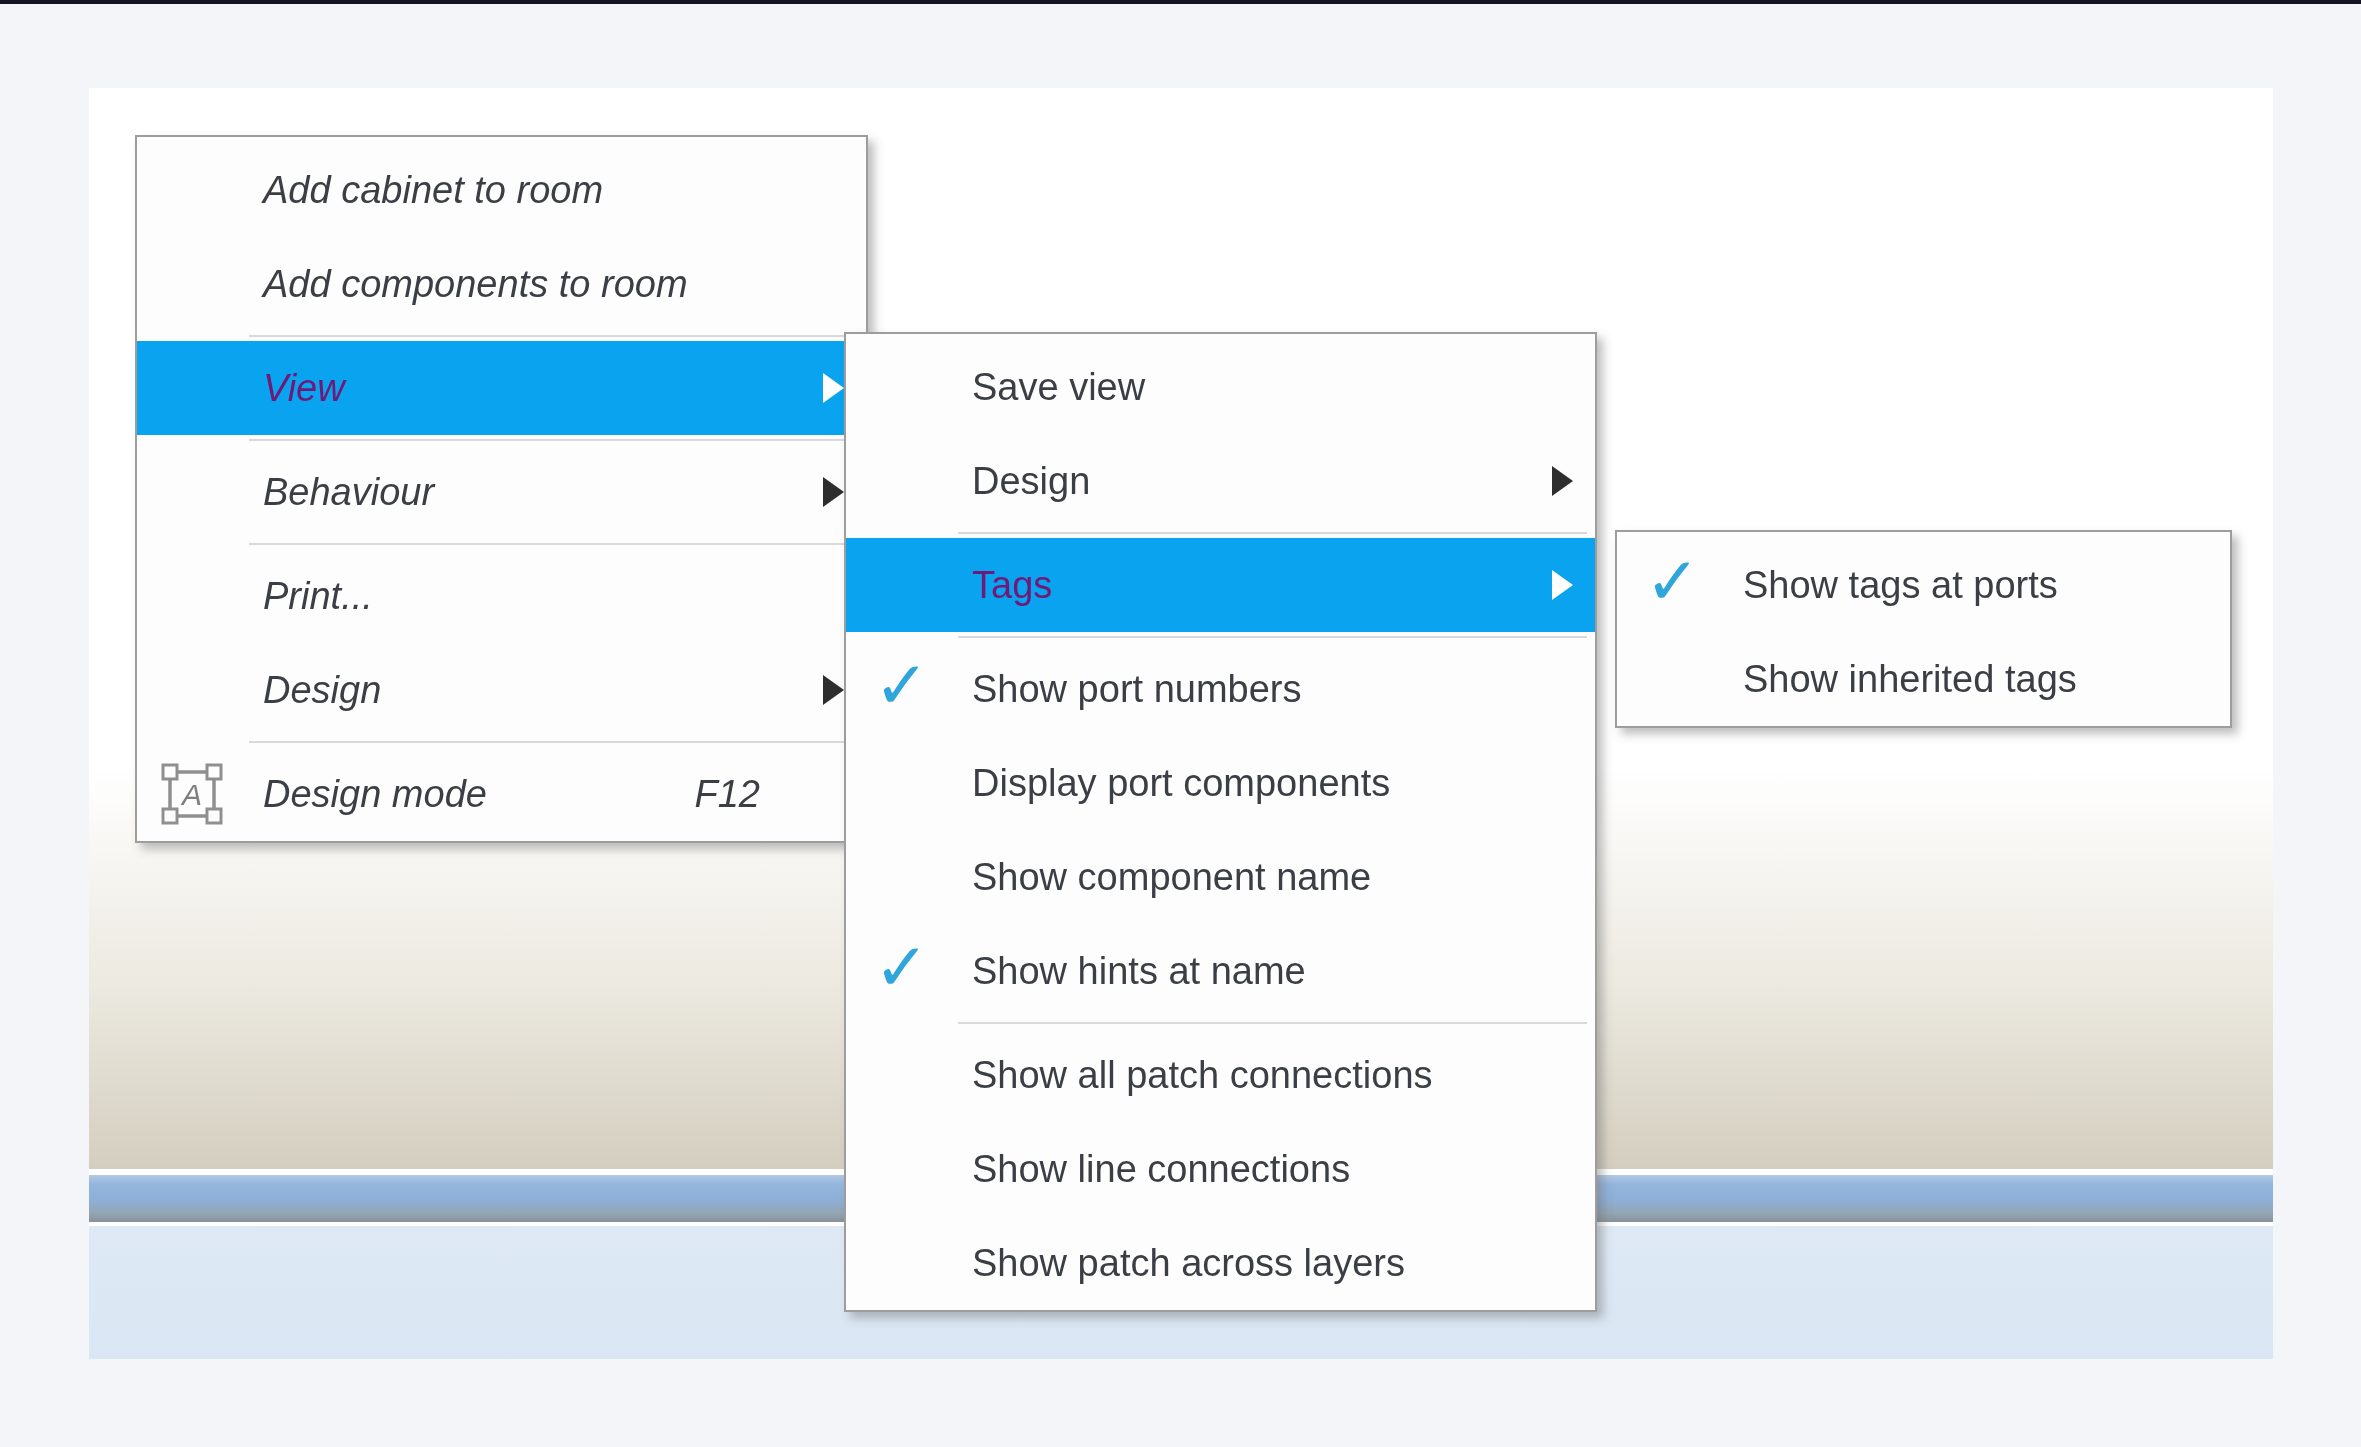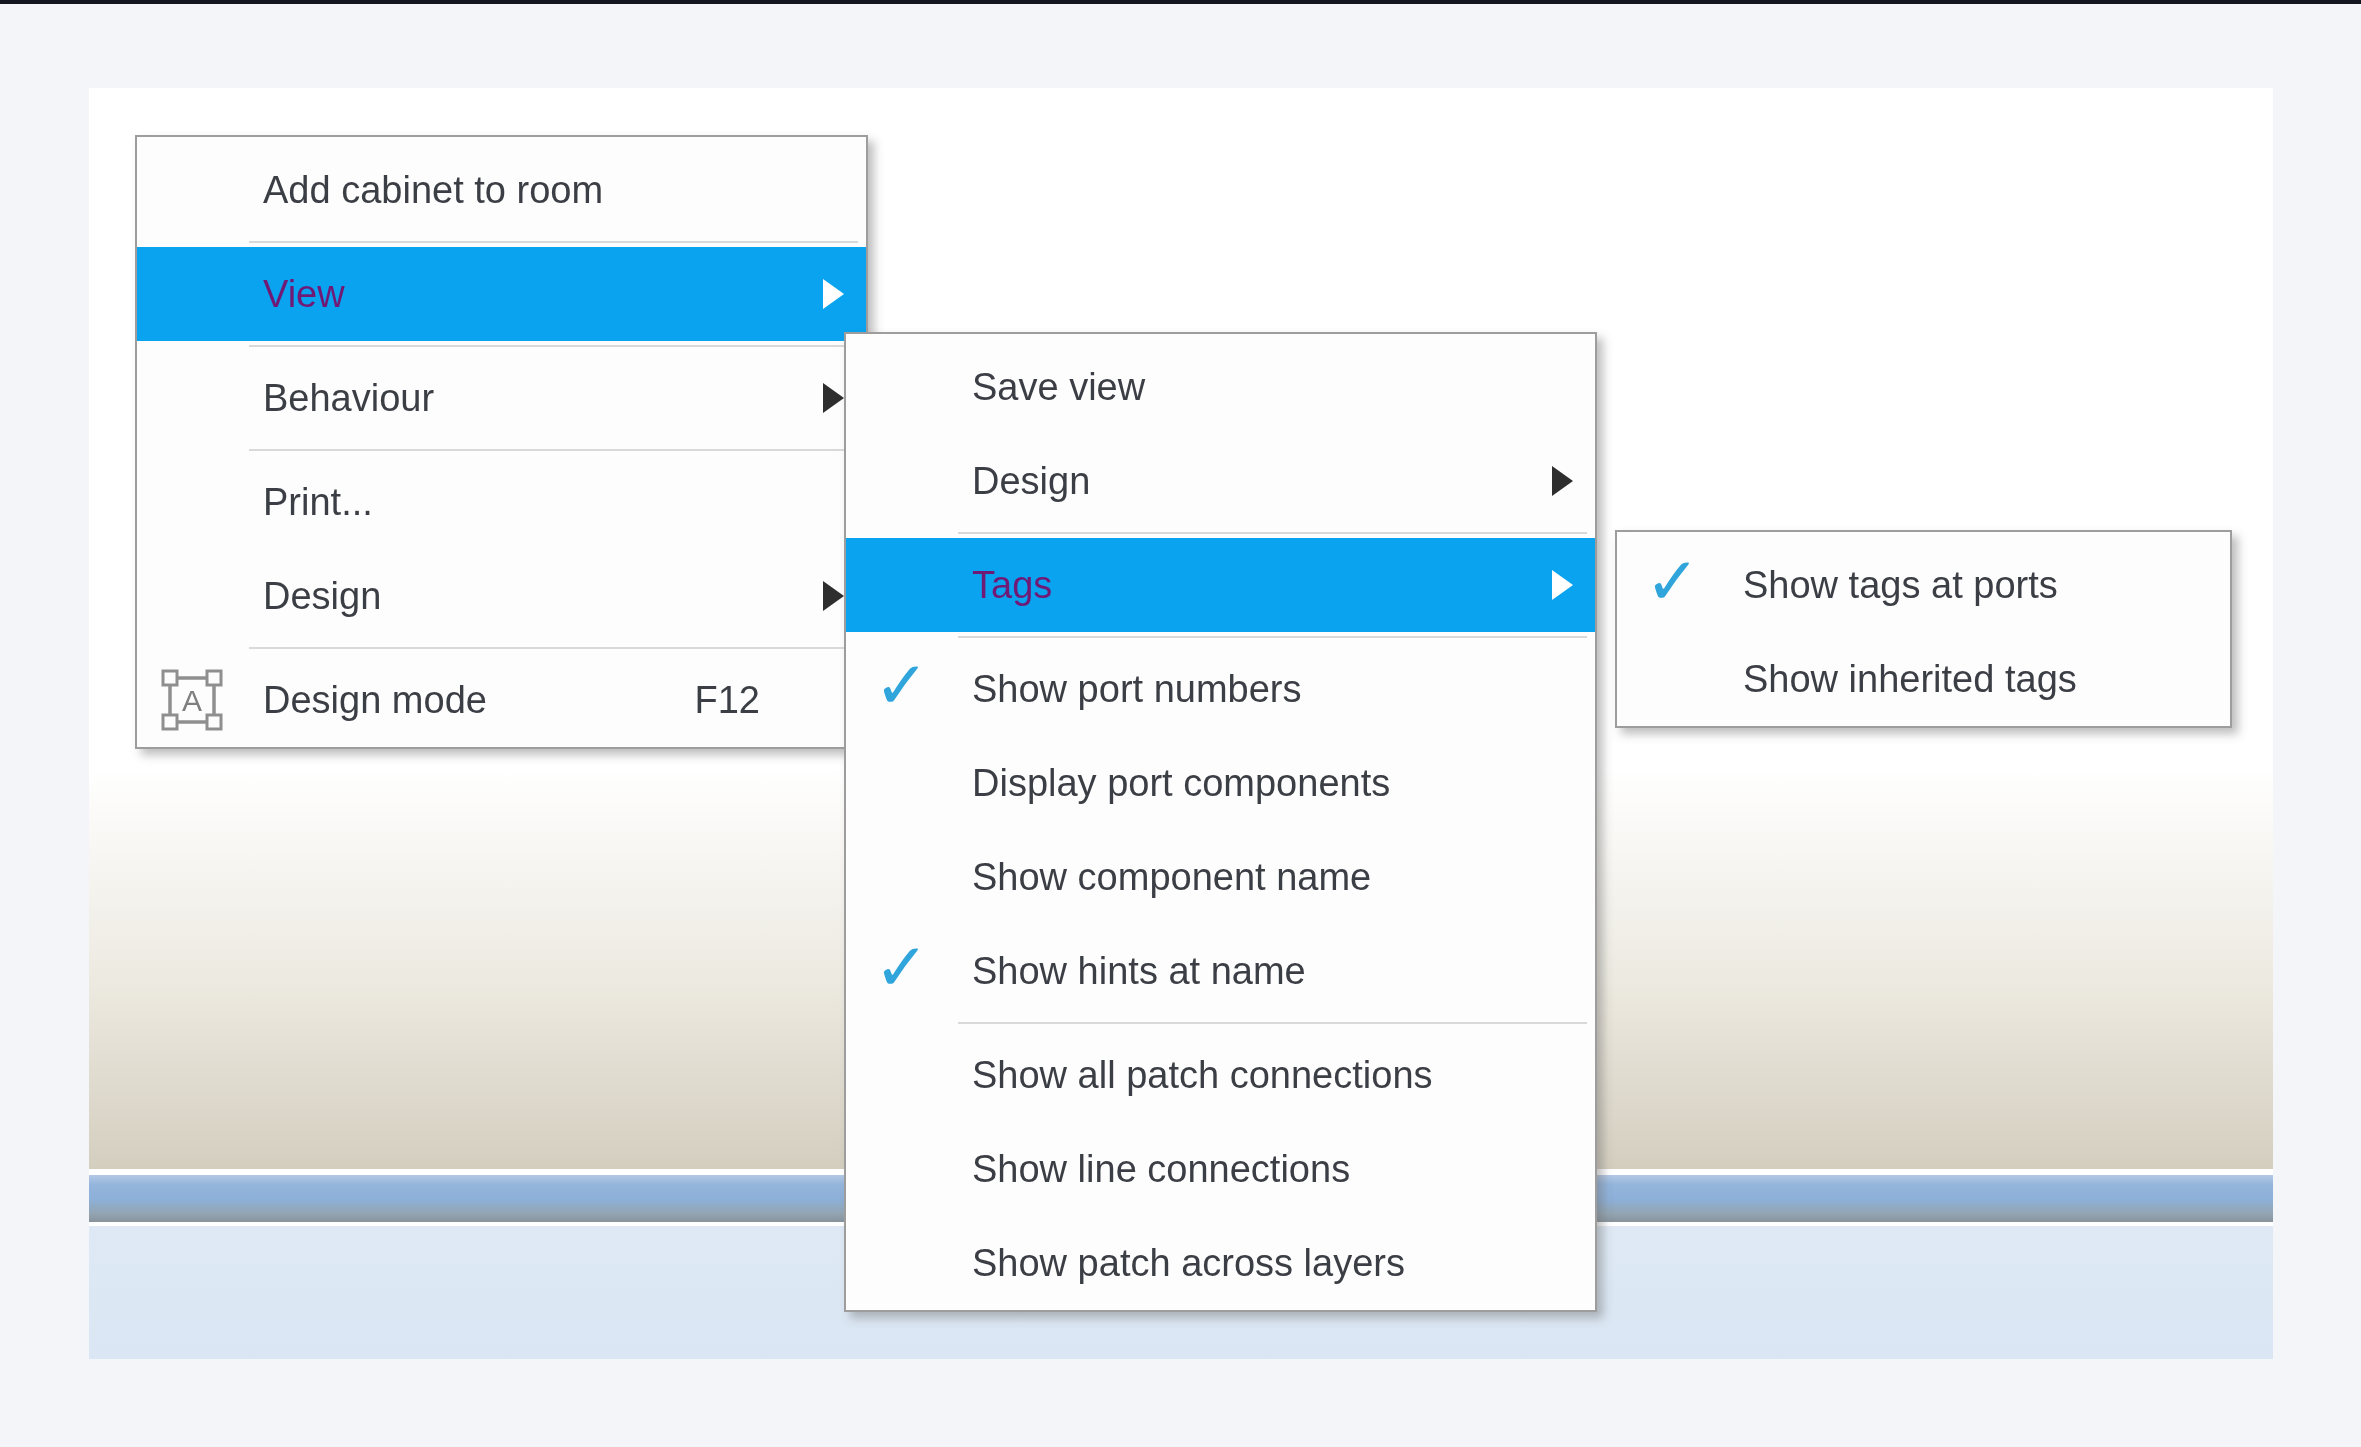--- a/index.html
+++ b/index.html
@@ -23,21 +23,21 @@
   #light-band { position:absolute; left:89px; top:1226px; width:2184px; height:133px;
     background:linear-gradient(180deg,#dee9f5 0%,#dae6f3 100%); }
 
   .menu {
     position:absolute;
     background:#fdfdfd;
     border:2px solid #9d9d9d;
     box-shadow:6px 6px 9px rgba(110,110,110,0.45);
     padding-top:6px;
   }
-  #menu-context { left:135px; top:135px; width:733px; z-index:10; }
+  #menu-context { left:135px; top:135px; width:733px; z-index:10;font-style:italic; }
   #menu-view    { left:844px; top:332px; width:753px; z-index:11; }
   #menu-tags    { left:1615px; top:530px; width:617px; z-index:12; }
 
   .menu-item {
     position:relative;
     height:94px;
     display:flex;
     align-items:center;
     font-size:38px;
     color:#3b3e44;
@@ -69,20 +69,23 @@
 
 <div id="top-strip"></div>
 <div id="canvas"></div>
 <div id="band-backing"></div>
 <div id="blue-bar"></div>
 <div id="light-band"></div>
 
 <div id="menu-context" class="menu">
     <div class="menu-item">
       <span class="label">Add cabinet to room</span>
+    </div>
+    <div class="menu-item">
+      <span class="label">Add components to room</span>
     </div>
     <div class="separator"></div>
     <div class="menu-item highlighted">
       <span class="label">View</span>
       <span class="arrow"></span>
     </div>
     <div class="separator"></div>
     <div class="menu-item">
       <span class="label">Behaviour</span>
       <span class="arrow"></span>

